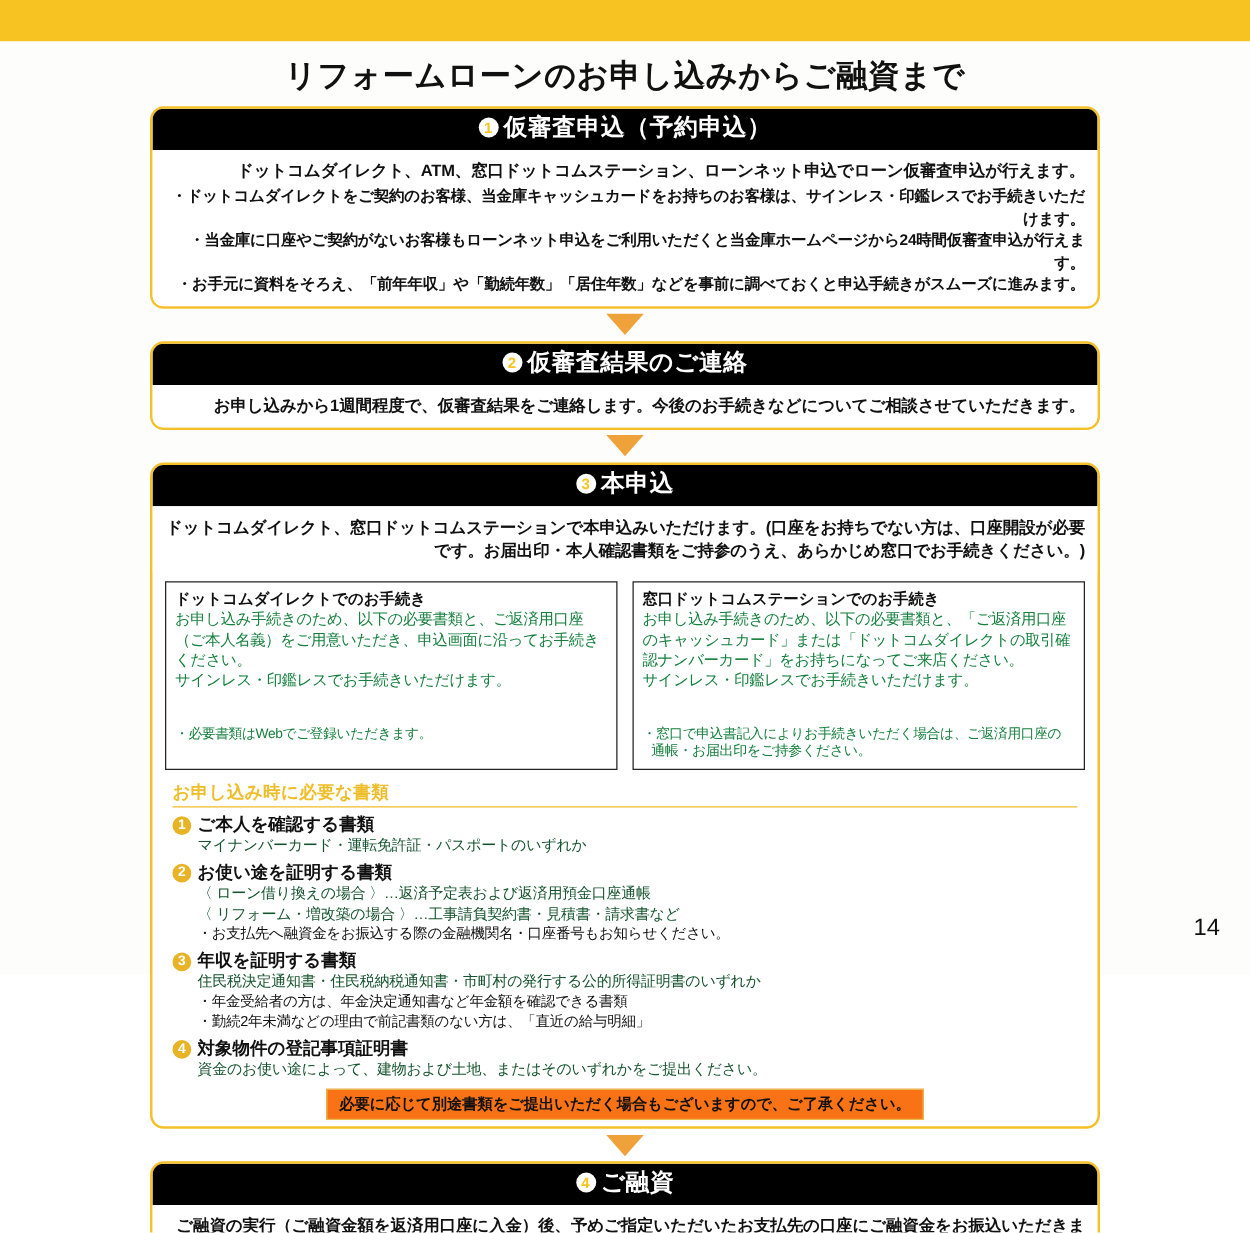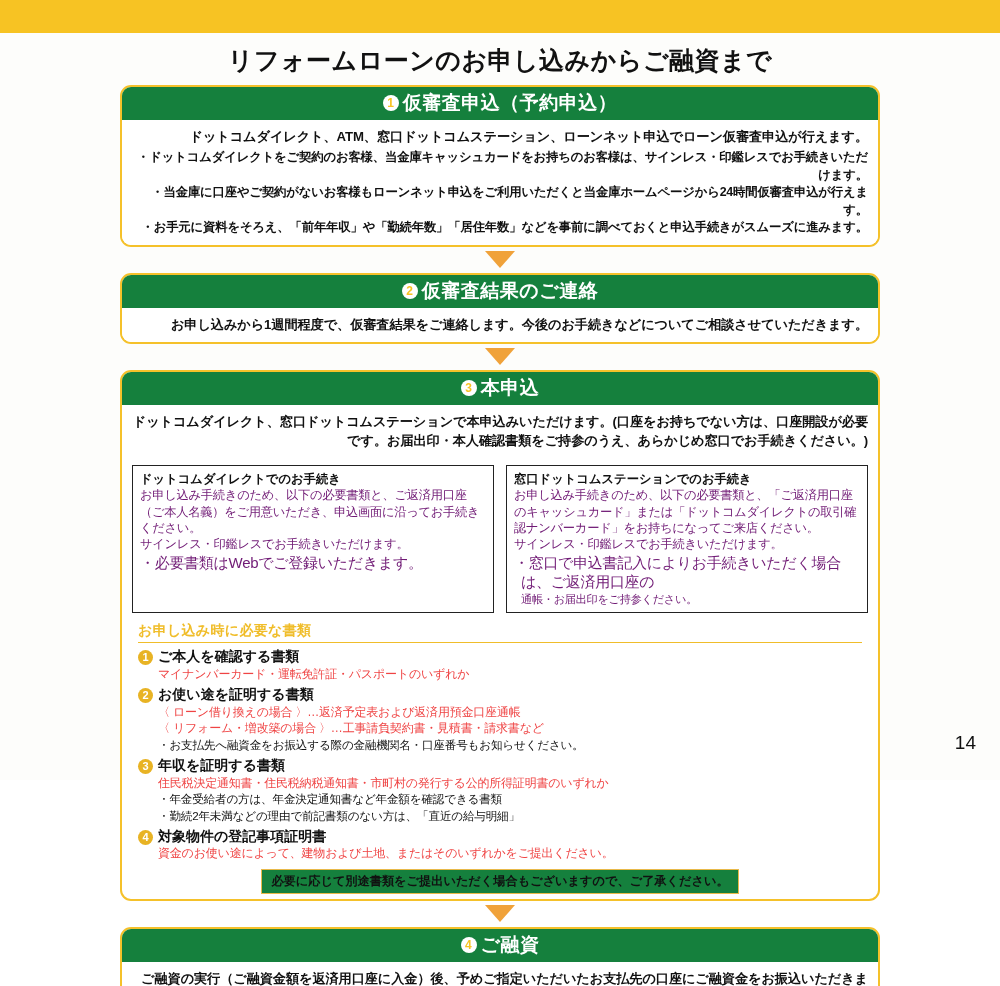--- a/index.html
+++ b/index.html
@@ -37,21 +37,21 @@
   }
 
   
   .step {
     border: 2px solid #f5c12a;
     border-radius: 11px;
     background: #ffffff;
     overflow: hidden;
   }
   .step-head {
-    background: #15803d;
+    background: #000000;
     color: #ffffff;
     text-align: center;
     font-weight: bold;
     font-size: 19px;
     line-height: 1.25;
     padding: 4px 0 5px 0;
     letter-spacing: 0.5px;
   }
   .circnum {
     display: inline-block;
@@ -123,29 +123,30 @@
   }
   .col-box h4 {
     font-size: 12.3px;
     font-weight: bold;
     line-height: 1.35;
     color: #111;
   }
   .col-box p {
     font-size: 12.3px;
     line-height: 1.33;
-    color: #701a75;
+    color: #15803d;
     letter-spacing: -0.3px;
   }
   .col-box .sub {
-    font-size: 15px;
+    font-size: 11px;
     line-height: 1.3;
     text-indent: -7px;
     padding-left: 7px;
     letter-spacing: -0.3px;
+    margin-top: 27px;
   }
   .col-box .sub::before { content: "・"; }
   .col-box .sub2 {
     font-size: 11.2px;
     line-height: 1.3;
     padding-left: 7px;
     letter-spacing: -0.3px;
   }
 
   
@@ -179,42 +180,42 @@
     font-size: 11px;
     line-height: 15px;
     text-align: center;
     font-weight: bold;
     margin-top: 3px;
   }
   .doc-lines { padding-left: 20px; }
   .doc-lines .l {
     font-size: 12px;
     line-height: 1.4;
-    color: #ef4444;
+    color: #14532d;
     letter-spacing: -0.2px;
   }
   .doc-lines .dot {
     font-size: 11.6px;
     line-height: 1.4;
     color: #111;
     text-indent: -7px;
     padding-left: 7px;
     letter-spacing: -0.2px;
   }
   .doc-lines .dot::before { content: "・"; }
   .doc-lines .star {
     font-size: 11px;
     line-height: 1.4;
     color: #111;
     padding-left: 9px;
     letter-spacing: -0.3px;
   }
   .note-box {
     border: 1px solid #e8b94a;
-    background: #15803d;
+    background: #f97316;
     display: inline-block;
     padding: 3px 9px;
     font-size: 12.2px;
     font-weight: bold;
     color: #111;
     margin: 4px 0 3px 0;
     text-align: right;
   }
   .note-center { text-align: center; padding: 0 10px; }
 

